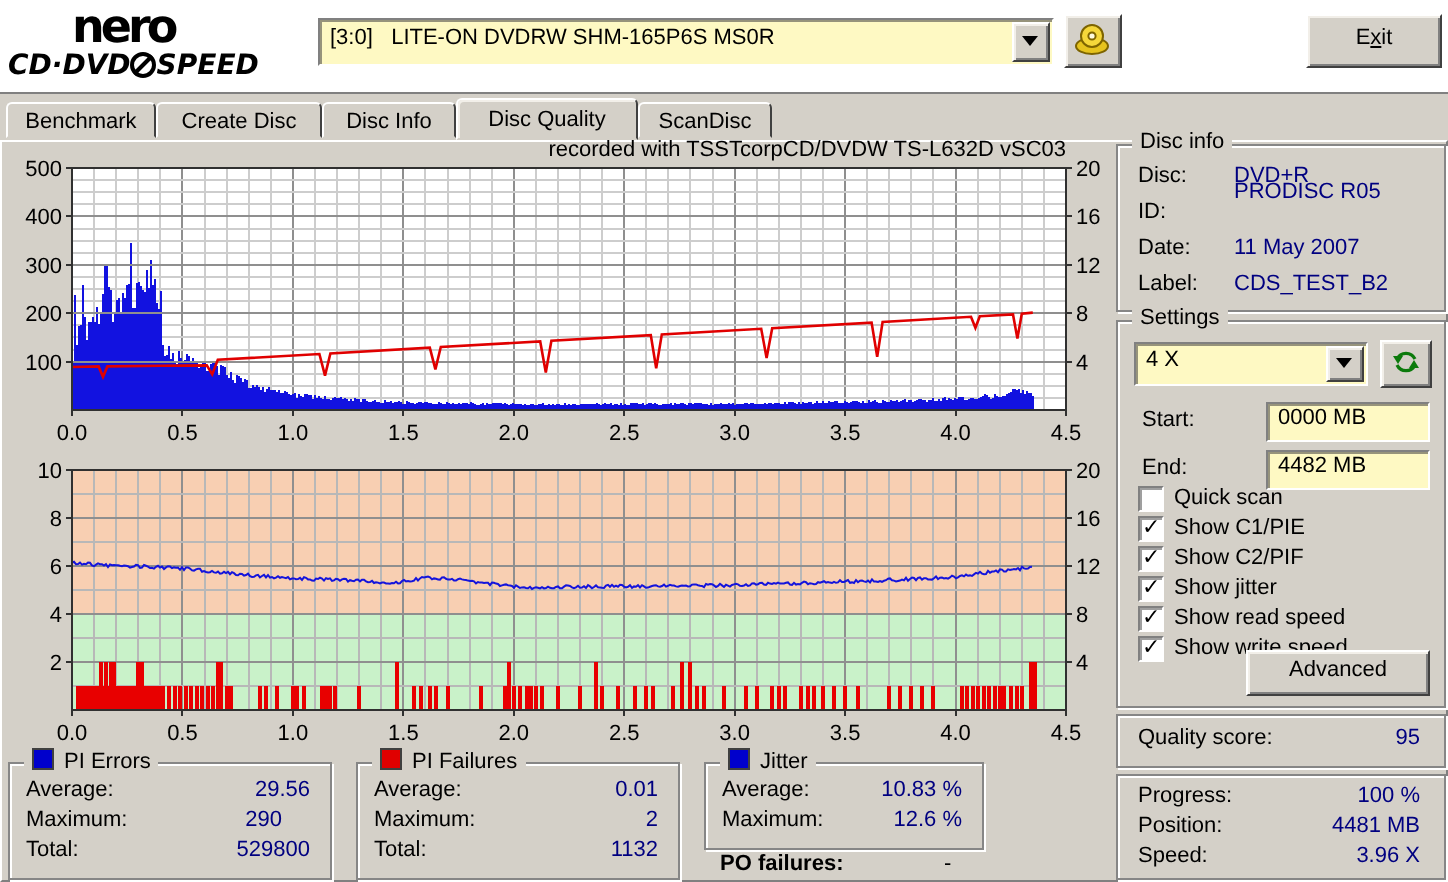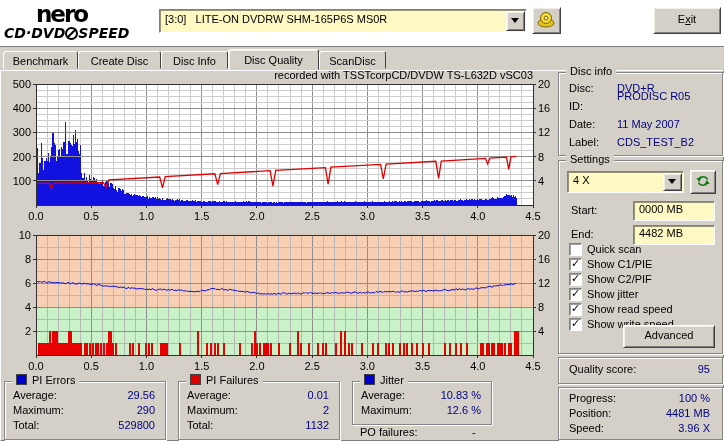--- a/index.html
+++ b/index.html
@@ -951,21 +951,21 @@
   <span class="row-value" style="right:12px;top:19px;">4481 MB</span>
   <span class="row-label" style="left:10px;top:34px;">Speed:</span>
   <span class="row-value" style="right:12px;top:34px;">3.96 X</span>
 </div>
 
 <div class="abs group" style="left:4px;top:381px;width:160px;height:57px;">
   <span class="group-title"><span class="legend-sq" style="background:#0000cc"></span><span>PI Errors</span></span>
   <span class="row-label" style="left:8px;top:7px;">Average:</span>
   <span class="row-value" style="right:10px;top:7px;">29.56</span>
   <span class="row-label" style="left:8px;top:22px;">Maximum:</span>
-  <span class="row-value" style="right:10px;top:22px;">290</span>
+  <span class="row-value" style="right:24px;top:22px;">290</span>
   <span class="row-label" style="left:8px;top:37px;">Total:</span>
   <span class="row-value" style="right:10px;top:37px;">529800</span>
 </div>
 
 <div class="abs group" style="left:178px;top:381px;width:160px;height:57px;">
   <span class="group-title"><span class="legend-sq" style="background:#e00000"></span><span>PI Failures</span></span>
   <span class="row-label" style="left:8px;top:7px;">Average:</span>
   <span class="row-value" style="right:10px;top:7px;">0.01</span>
   <span class="row-label" style="left:8px;top:22px;">Maximum:</span>
   <span class="row-value" style="right:10px;top:22px;">2</span>
@@ -973,14 +973,14 @@
   <span class="row-value" style="right:10px;top:37px;">1132</span>
 </div>
 
 <div class="abs group" style="left:352px;top:381px;width:138px;height:42px;">
   <span class="group-title"><span class="legend-sq" style="background:#0000cc"></span><span>Jitter</span></span>
   <span class="row-label" style="left:8px;top:7px;">Average:</span>
   <span class="row-value" style="right:10px;top:7px;">10.83 %</span>
   <span class="row-label" style="left:8px;top:22px;">Maximum:</span>
   <span class="row-value" style="right:10px;top:22px;">12.6 %</span>
 </div>
-<span class="abs" style="left:360px;top:426px;z-index:5;">PO failures:</span>
+<span class="abs" style="left:360px;top:426px;z-index:5;font-weight:bold;">PO failures:</span>
 <span class="abs" style="left:472px;top:426px;z-index:5;color:#000;">-</span>
 
 </body></html>

